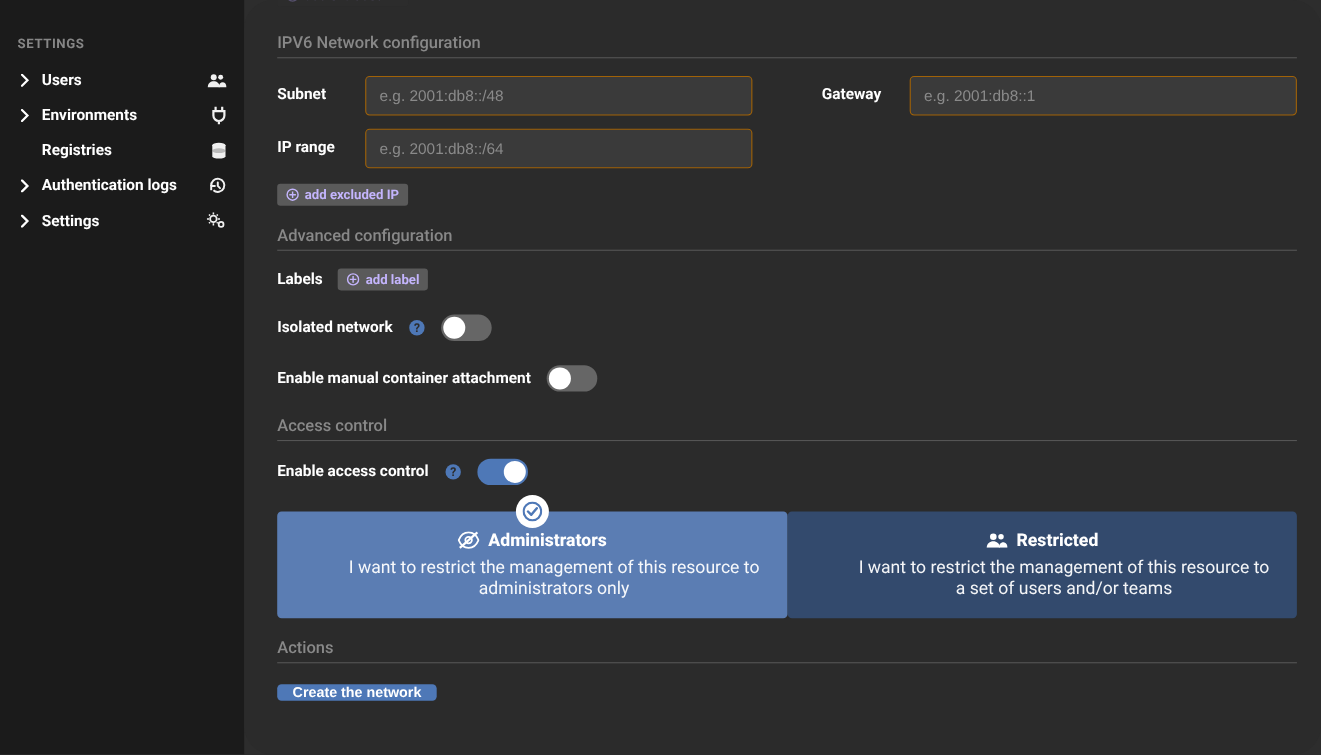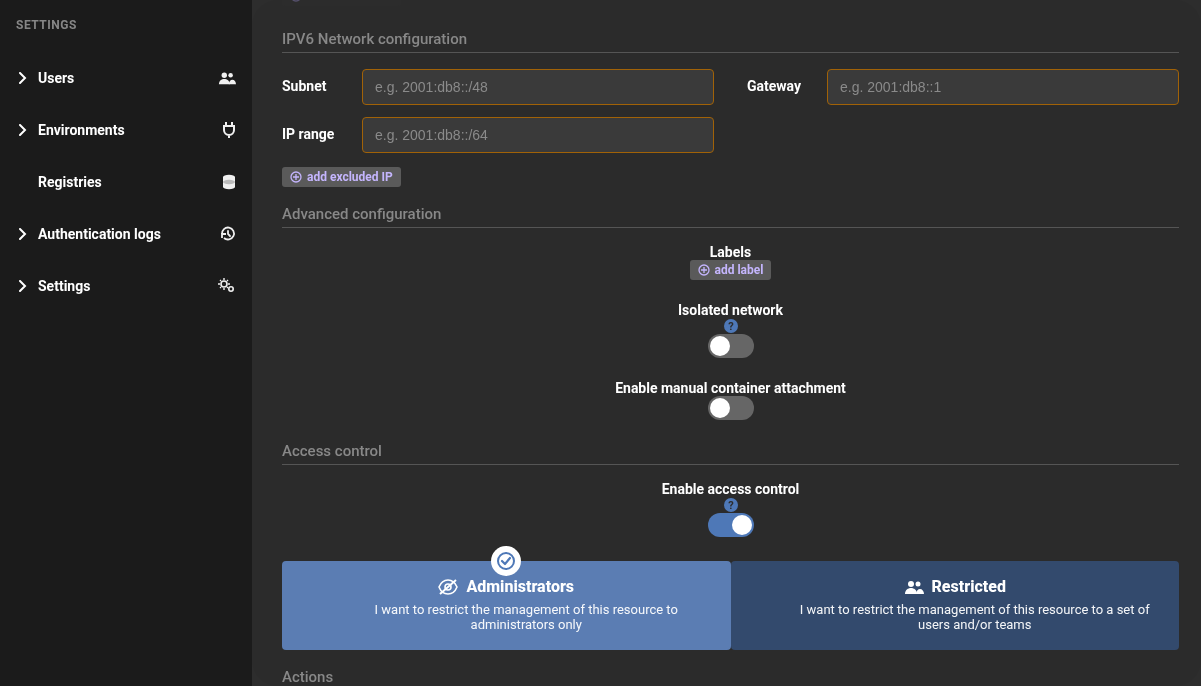--- a/index.html
+++ b/index.html
@@ -5,41 +5,40 @@
   * { box-sizing: border-box; margin: 0; padding: 0; }
   html, body {
     width: 1201px; height: 686px;
     background: #2d2d2d;
     font-family: -apple-system, BlinkMacSystemFont, "Segoe UI", Roboto, Helvetica, Arial, sans-serif;
     color: #e0e0e0;
     overflow: hidden;
   }
   .layout { display: flex; height: 100%; }
   .sidebar {
-    width: 252px;
+    width: 222px;
     background: #1b1b1b;
-    padding-top: 12px;
+    padding-top: 27px;
     flex-shrink: 0;
   }
   .sidebar-header {
     font-size: 12px;
     font-weight: 700;
     color: #868686;
     letter-spacing: 0.5px;
     padding: 6px 16px 10px 16px;
   }
   .sidebar-item {
     display: flex;
     align-items: center;
     padding: 8px 16px;
     cursor: pointer;
     color: #fff;
     font-size: 14px;
     font-weight: 700;
-    margin-top: 20px;
   }
   .sidebar-item .chevron { width: 14px; display:inline-flex; justify-content:center; color:#fff;}
   .sidebar-item .label { flex: 1; margin-left: 8px; }
   .sidebar-item .right-icon { color: #f0f0f0; }
   .main {
     flex: 1;
     background: #2b2b2b;
     overflow-y: auto;
     padding: 0 22px 22px 30px;
     border-radius: 26px;
@@ -110,22 +109,22 @@
     border-radius: 50%;
     position: absolute;
     top: 2px; left: 2px;
     transition: left .1s;
   }
   .toggle.on { background: #4e78b7; }
   .toggle.on .knob { left: 24px; }
   .row-inline {
     display: flex;
     align-items: center;
+    gap: 14px;
     margin-bottom: 22px;
-    flex-direction: column;
   }
   .bold-label { font-size: 14px; font-weight: 700; color: #fff; }
   .help-icon {
     width:16px; height:16px;
     display:inline-flex; align-items:center; justify-content:center;
     color:#4e78b7;
   }
   .cards {
     display: flex;
     gap: 0;
@@ -148,21 +147,21 @@
     background: #fff;
     border-radius: 50%;
     display: flex; align-items:center; justify-content:center;
     color: #4e78b7;
   }
   .card-title {
     font-size: 16px; font-weight: 800;
     display:flex; align-items:center; justify-content:center; gap:8px;
     margin-bottom: 6px;
   }
-  .card-desc { font-size: 13px; opacity: .95; margin-left: 40px; }
+  .card-desc { font-size: 16px; opacity: .95; margin-left: 40px; }
   .primary-btn {
     background: #4e78b7;
     color: #fff;
     border: none;
     font-size: 13px;
     font-weight: 600;
     padding: 0 14px;
     border-radius: 4px;
     cursor: pointer;
   }

